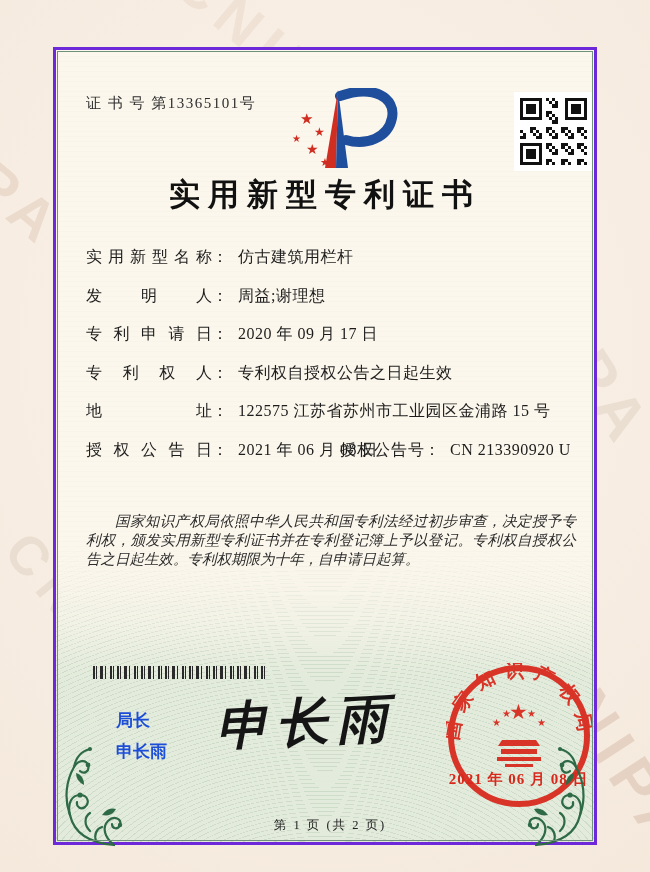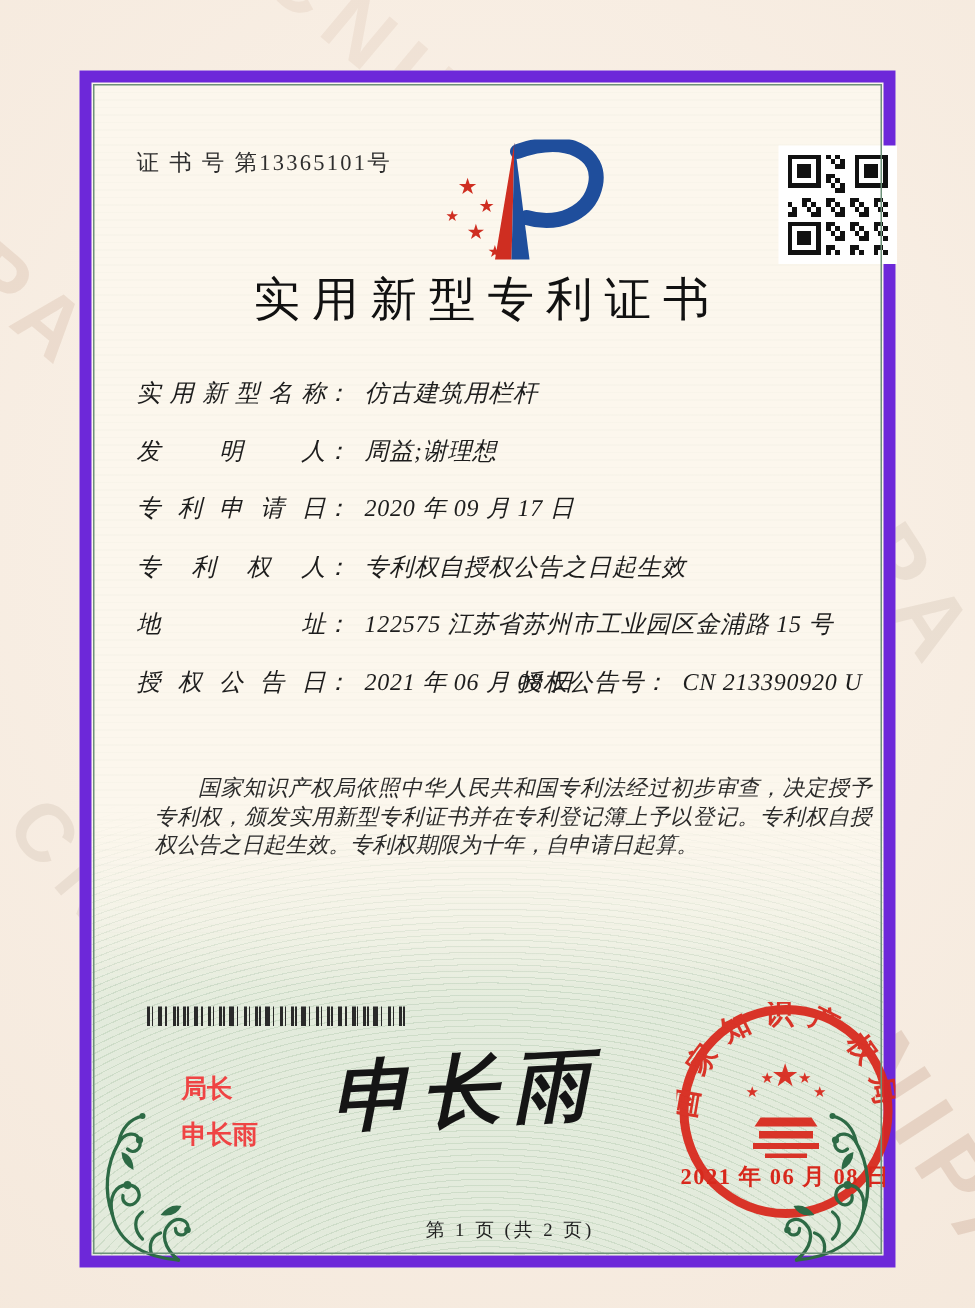--- a/index.html
+++ b/index.html
@@ -19,21 +19,21 @@
     font-family:"Liberation Sans","DejaVu Sans",sans-serif;
     font-weight:bold;font-size:58px;letter-spacing:10px;
     color:rgba(206,172,150,0.28);
     transform-origin:left top;white-space:nowrap;pointer-events:none;
   }
   .wm.inner{color:rgba(185,165,145,0.20);}
 
   
   .frame{
     position:absolute;left:53px;top:47px;width:544px;height:798px;
-    border:8px solid #6d28d9;box-sizing:border-box;
+    border:3px solid #6d28d9;box-sizing:border-box;
     background:#fcf7ed;z-index:2;
   }
   .frame-inner-line{
     position:absolute;inset:1px;border:1px solid #6d9179;pointer-events:none;z-index:6;
   }
   .paper-texture{
     position:absolute;inset:0;
     background:repeating-linear-gradient(0deg, rgba(150,170,150,0.07) 0 1px, transparent 1px 5px);
     opacity:.5;z-index:0;
   }
@@ -47,74 +47,74 @@
   }
   .content{position:absolute;inset:0;z-index:4;}
 
   
   .cert-no{left:30px;top:44px;font-size:15px;letter-spacing:1.5px;color:#2e2e2e;}
   .logo{left:222px;top:38px;width:130px;height:86px;}
   .qr-box{left:458px;top:42px;width:79px;height:79px;background:#fff;padding:0;}
   .qr-box svg{position:absolute;left:6px;top:6px;}
   .title{
     left:0;width:100%;top:124px;text-align:center;
-    font-size:31px;font-weight:normal;letter-spacing:8px;color:#111;
-  }
-
-  
-  .fields{left:30px;top:197px;width:492px;font-style:italic;}
+    font-size:31px;font-weight:bold;letter-spacing:8px;color:#111;
+  }
+
+  
+  .fields{left:30px;top:197px;width:492px;}
   .frow{position:relative;height:38.5px;font-size:16px;white-space:nowrap;}
   .flabel{
     display:inline-block;width:126px;text-align:justify;text-align-last:justify;
     vertical-align:top;color:#1d1d1d;
   }
   .fcolon{display:inline-block;margin-right:10px;}
   .fvalue{letter-spacing:0.5px;}
   .fpair2{position:absolute;left:254px;top:0;}
   .fpair2 .flabel{width:84px;margin-right:0;}
 
   
   .body-text{left:30px;top:462px;width:490px;font-size:14.5px;line-height:19px;
     text-align:justify;color:#2b2b2b;font-style:italic;}
-  .body-text p{margin:0 0 5px 12px;text-indent:2em;}
+  .body-text p{margin:0 0 5px 0;text-indent:2em;}
 
   
   .barcode{
     left:37px;top:616px;width:173px;height:13px;
     background:repeating-linear-gradient(90deg,
       #2a2a2a 0 2px, transparent 2px 3px,
       #2a2a2a 3px 4px, transparent 4px 7px,
       #2a2a2a 7px 10px, transparent 10px 12px,
       #2a2a2a 12px 13px, transparent 13px 17px,
       #2a2a2a 17px 19px, transparent 19px 20px,
       #2a2a2a 20px 21px, transparent 21px 24px);
   }
 
   
   .director{left:60px;top:655px;font-family:"Liberation Sans","DejaVu Sans",sans-serif;
-    font-size:17px;font-weight:bold;color:#ef4444;line-height:31px;}
+    font-size:17px;font-weight:bold;color:#1d4ed8;line-height:31px;}
   .signature{
     left:145px;top:638px;width:210px;text-align:center;
     font-size:52px;letter-spacing:8px;color:#151515;
     font-style:italic;font-weight:bold;transform:rotate(-3deg);
   }
 
   
   .seal{left:390px;top:613px;width:146px;height:146px;mix-blend-mode:multiply;opacity:.94;}
   .seal-date{
     left:330px;top:720px;width:265px;text-align:center;
     color:#d8281c;font-size:15px;letter-spacing:1px;font-weight:bold;z-index:5;
   }
 
   
   .corner{width:84px;height:104px;z-index:5;}
   .corner.bl{left:-12px;bottom:-7px;}
   .corner.br{right:-12px;bottom:-7px;transform:scaleX(-1);}
   .footer{
-    left:15px;width:100%;bottom:8px;text-align:center;
+    left:5px;width:100%;bottom:8px;text-align:center;
     font-size:12.5px;letter-spacing:2px;color:#222;
   }
 </style>
 </head>
 <body>
 
 <div class="wm" style="left:-95px;top:64px;transform:rotate(40deg);">CNIPA</div>
 <div class="wm" style="left:205px;top:-52px;transform:rotate(40deg);color:rgba(206,172,150,0.18);">CNIPA</div>
 <div class="wm inner" style="left:538px;top:222px;transform:rotate(57deg);font-size:62px;">CNIPA</div>
 <div class="wm inner" style="left:40px;top:520px;transform:rotate(50deg);font-size:54px;">CNIPA</div>

